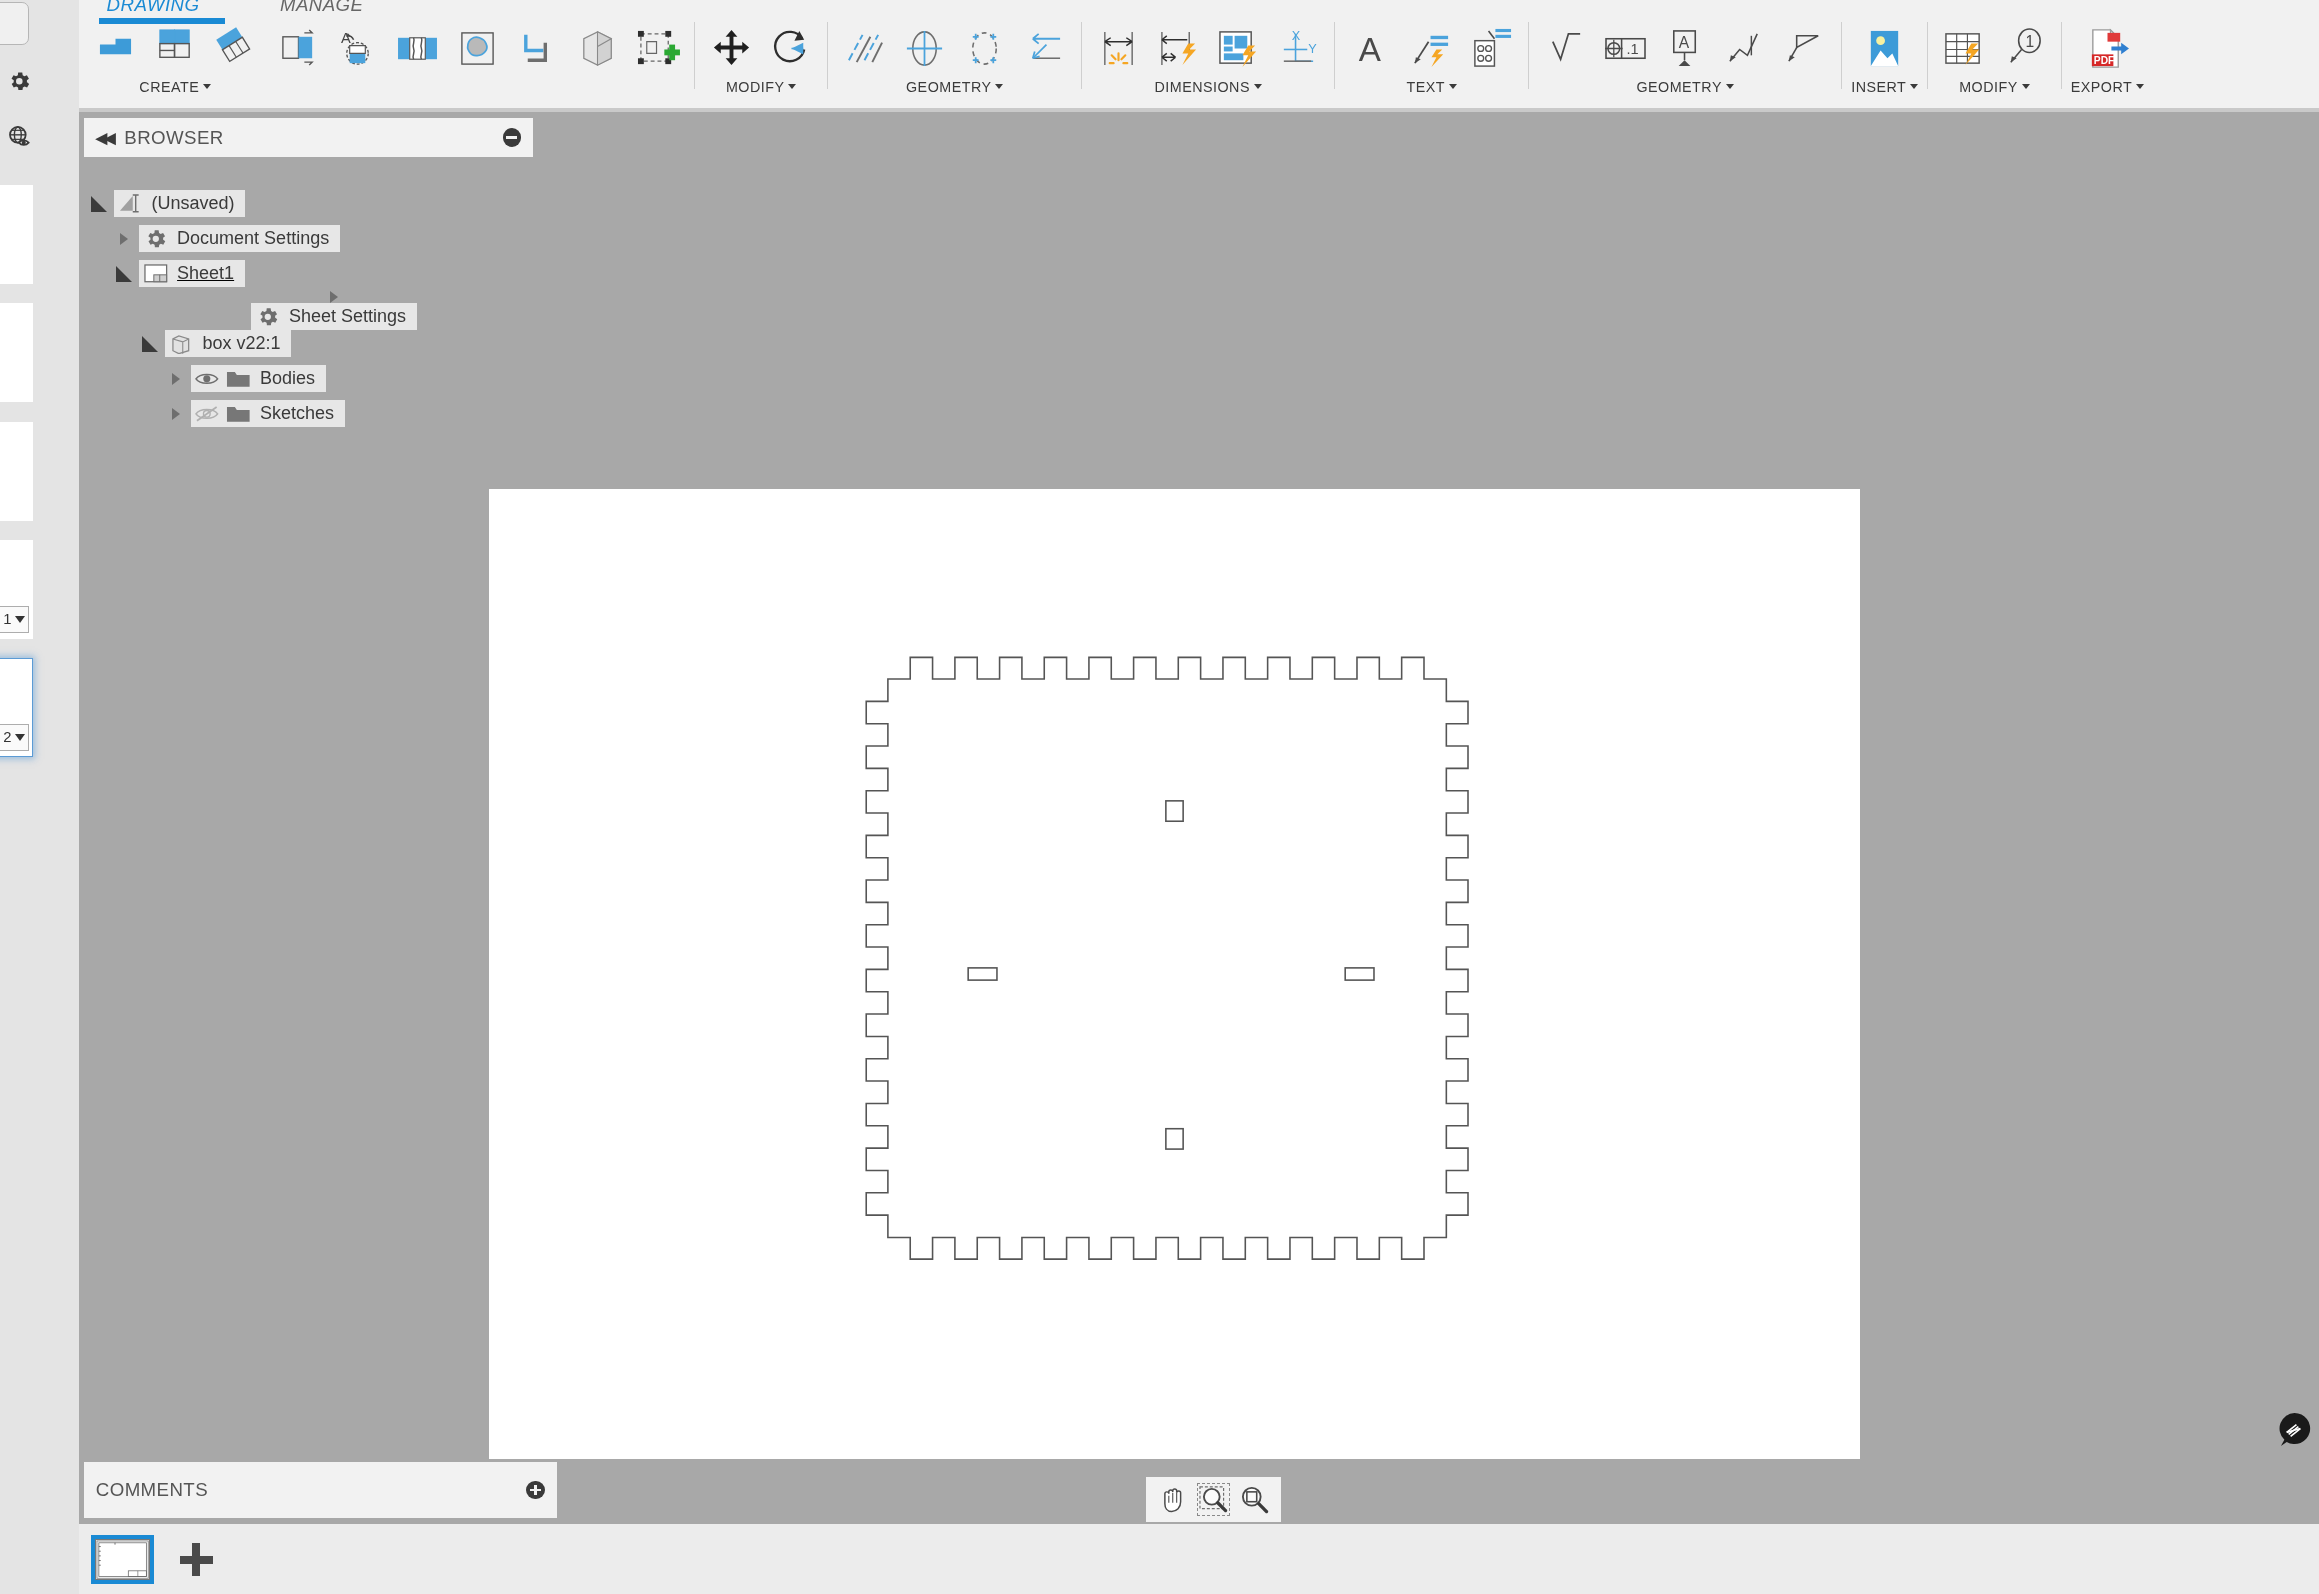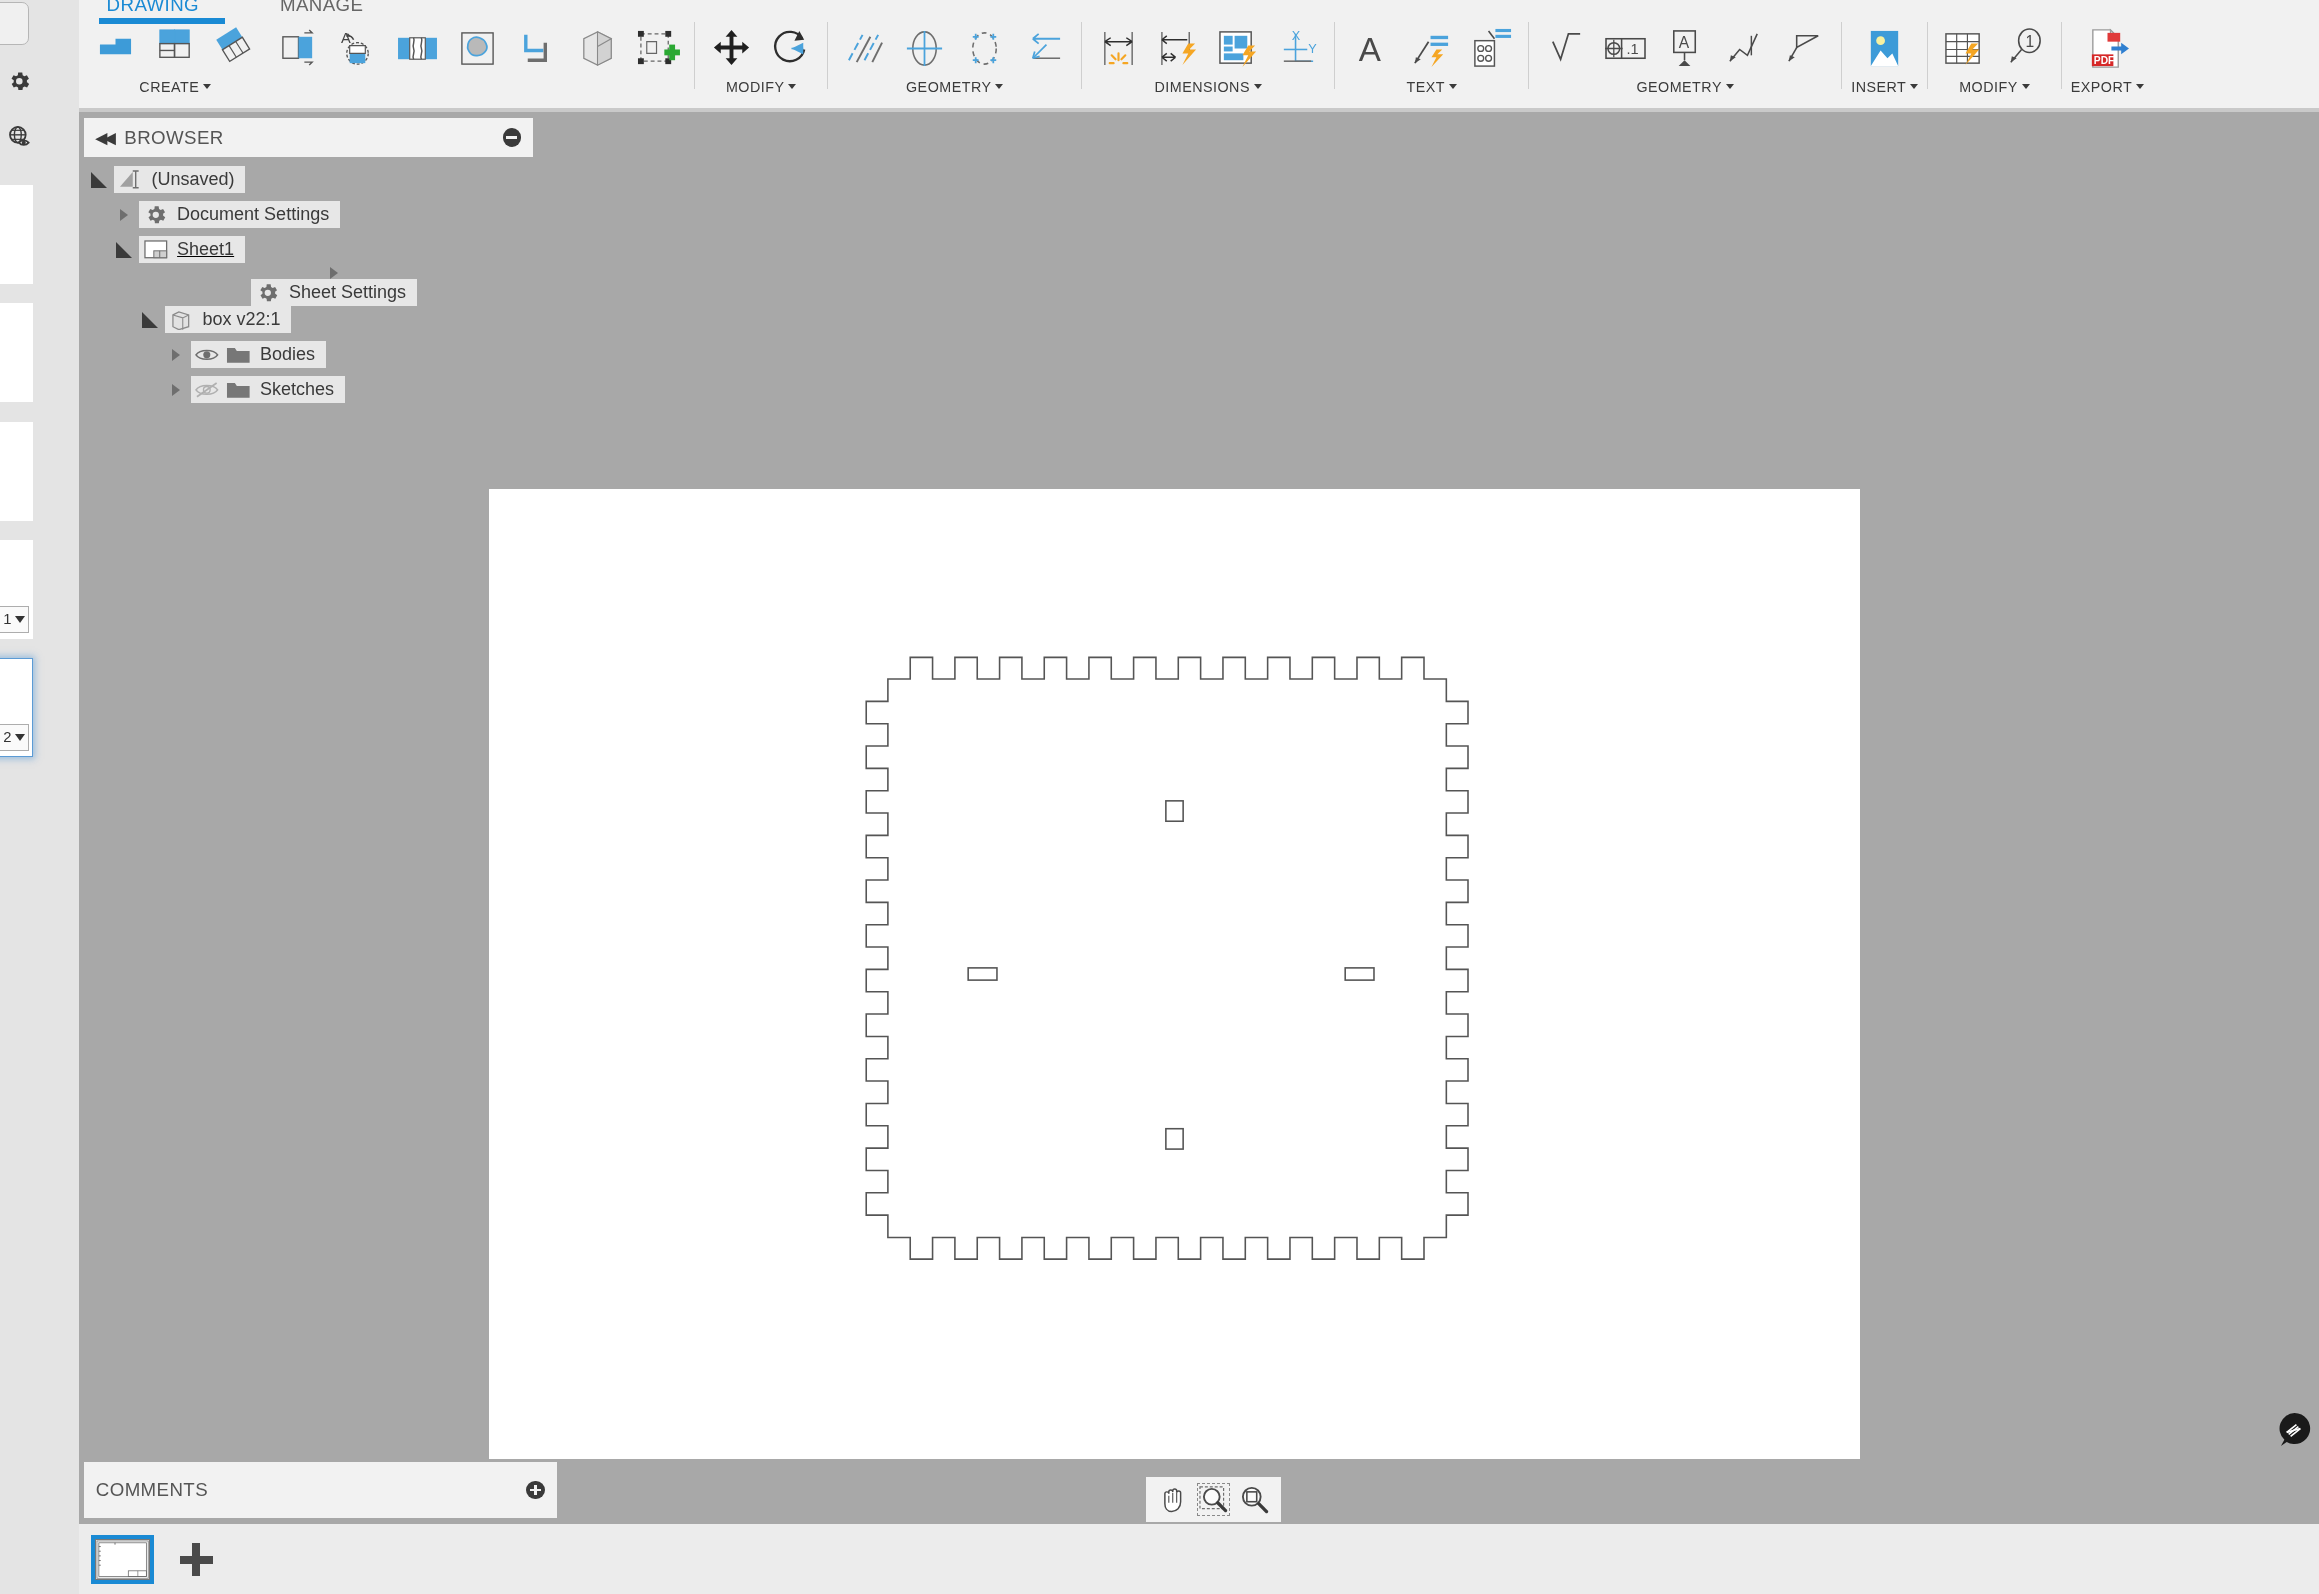--- a/index.html
+++ b/index.html
@@ -18,21 +18,21 @@
   .ls-gear{top:67px;}
   .ls-globe{top:123px;}
   .ls-card{position:absolute;left:-29.6px;width:61px;background:#fff;border:1px solid transparent;}
   .ls-card.sel{border:1px solid #5b9bd5;box-shadow:0 0 6.9px 2px rgba(91,155,213,.55);}
   .ls-dd{position:absolute;right:3px;bottom:4.9px;height:25.6px;min-width:33px;background:#fafafa;border:1px solid #adadad;
          display:flex;align-items:center;justify-content:flex-end;padding:0 3.9px 0 2px;gap:3px;font-size:14.8px;color:#333;}
   .caretblk{width:0;height:0;border-left:5.9px solid transparent;border-right:5.9px solid transparent;border-top:7.9px solid #333;}
 
   
   .ribbon{position:absolute;left:79px;top:0;right:0;height:111px;background:#f1f1f1;}
-  .tabrow{position:absolute;left:0;top:0;height:21.7px;width:100%;}
+  .tabrow{position:absolute;left:0;top:0;height:21.7px;width:100%;font-style:italic;}
   .tab{position:absolute;top:-5.9px;font-size:18.7px;letter-spacing:0.4px;color:#666;}
   .tab.active{color:#1a8ad4;}
   .tab-underline{position:absolute;height:5.9px;background:#1a8ad4;top:17.7px;}
   .ribbon-body{position:absolute;left:0;top:17.7px;right:0;height:87px;display:flex;align-items:flex-start;}
   .grp{position:relative;height:87px;display:flex;flex-direction:column;align-items:center;justify-content:flex-start;padding:0 8.9px;}
   .grp-icons{display:flex;align-items:center;justify-content:center;gap:4.9px;height:61px;}
   .grp-label{font-size:14.3px;color:#3b3b3b;letter-spacing:0.5px;display:flex;align-items:center;gap:3.9px;white-space:nowrap;}
   .grp-sep{width:1px;height:67px;background:#cfcfcf;margin-top:3.9px;}
   .ico{width:55px;height:55px;display:flex;align-items:center;justify-content:center;cursor:pointer;}
   .ico svg{display:block;}
@@ -48,21 +48,21 @@
   .browser{position:absolute;left:84px;top:118px;width:449px;z-index:4;}
   .browser-hdr{height:39px;background:#f2f2f2;display:flex;align-items:center;padding:0 11.8px;gap:11.8px;}
   .bh-title{font-size:18.7px;color:#555;letter-spacing:0.4px;flex:1;}
   .dblarrow{color:#3a3a3a;font-size:14.8px;letter-spacing:-3px;font-weight:bold;}
   .minus-circle{width:18.7px;height:18.7px;border-radius:50%;background:#3a3a3a;display:flex;align-items:center;justify-content:center;}
   .minus-circle::before{content:"";width:10.8px;height:2.6px;background:#f2f2f2;}
   .plus-circle{width:18.7px;height:18.7px;border-radius:50%;background:#3a3a3a;position:relative;}
   .plus-circle::before,.plus-circle::after{content:"";position:absolute;background:#f2f2f2;}
   .plus-circle::before{left:3.9px;top:8px;width:10.8px;height:2.6px;}
   .plus-circle::after{top:3.9px;left:8px;height:10.8px;width:2.6px;}
-  .tree{padding-top:5px;}
+  .tree{padding-top:5px;margin-top:24px;}
   .trow{display:flex;align-items:center;height:35px;}
   .twist{width:29.6px;display:flex;align-items:center;justify-content:center;}
   .tw-open{width:0;height:0;border-left:8.9px solid #3a3a3a;border-bottom:8.9px solid #3a3a3a;border-top:8.9px solid transparent;border-right:8.9px solid transparent;}
   .tw-closed{width:0;height:0;border-left:8.9px solid #6e6e6e;border-top:6.9px solid transparent;border-bottom:6.9px solid transparent;}
   .tnode{display:flex;align-items:center;background:rgba(255,255,255,.72);height:26.6px;}
   .ticon{width:33px;height:26.6px;display:flex;align-items:center;justify-content:center;}
   .tlabel{font-size:18px;color:#3a3a3a;padding:0 10.8px 0 4.9px;white-space:nowrap;}
   .eye{width:31.5px;height:26.6px;display:flex;align-items:center;justify-content:center;}
 
   

